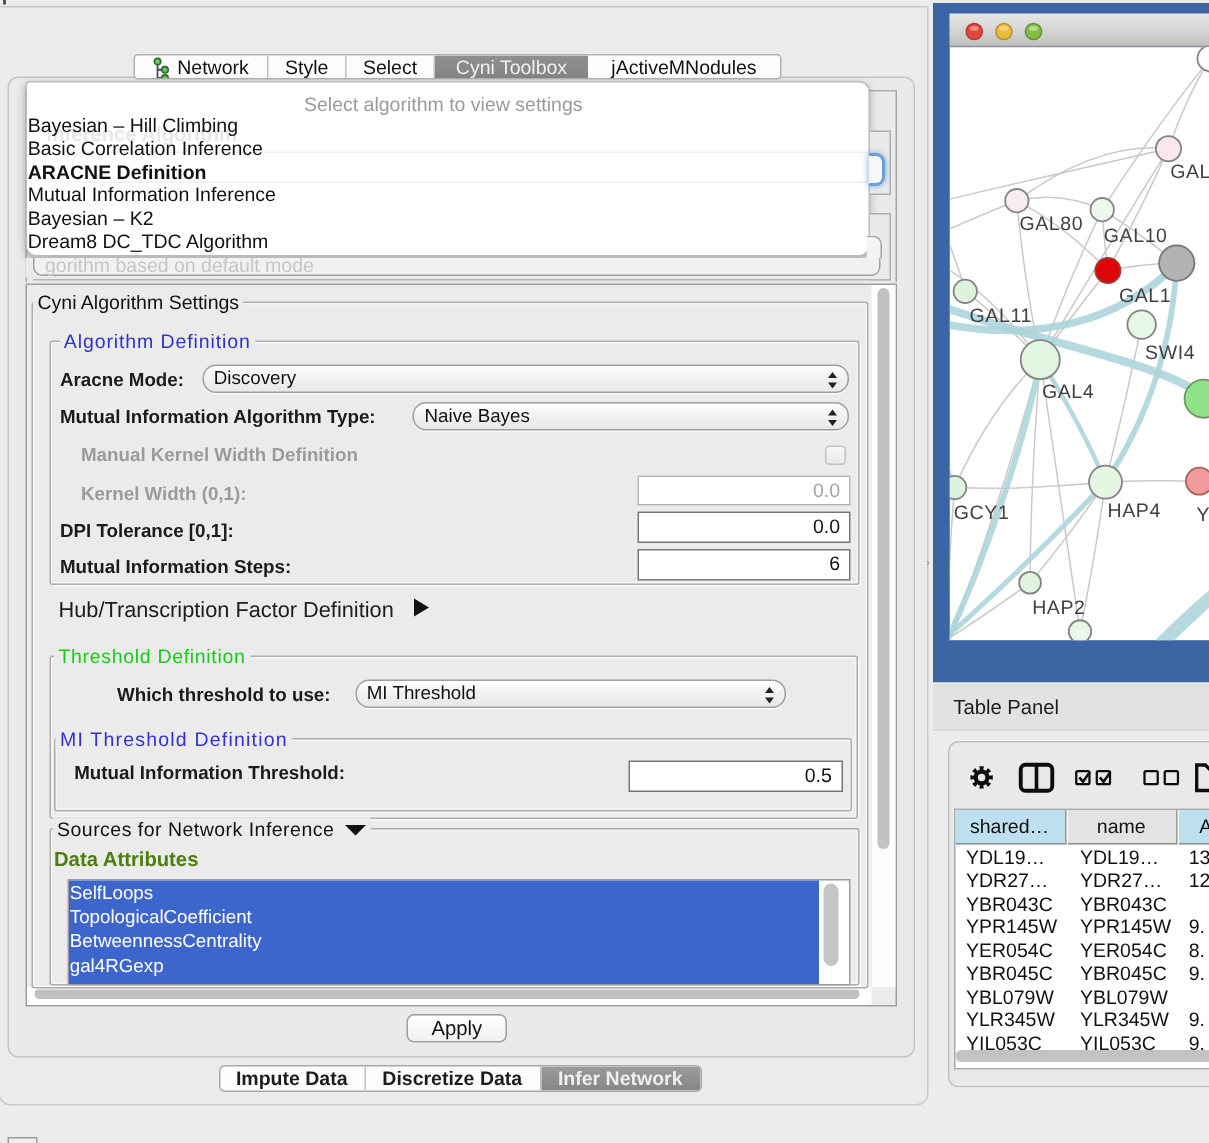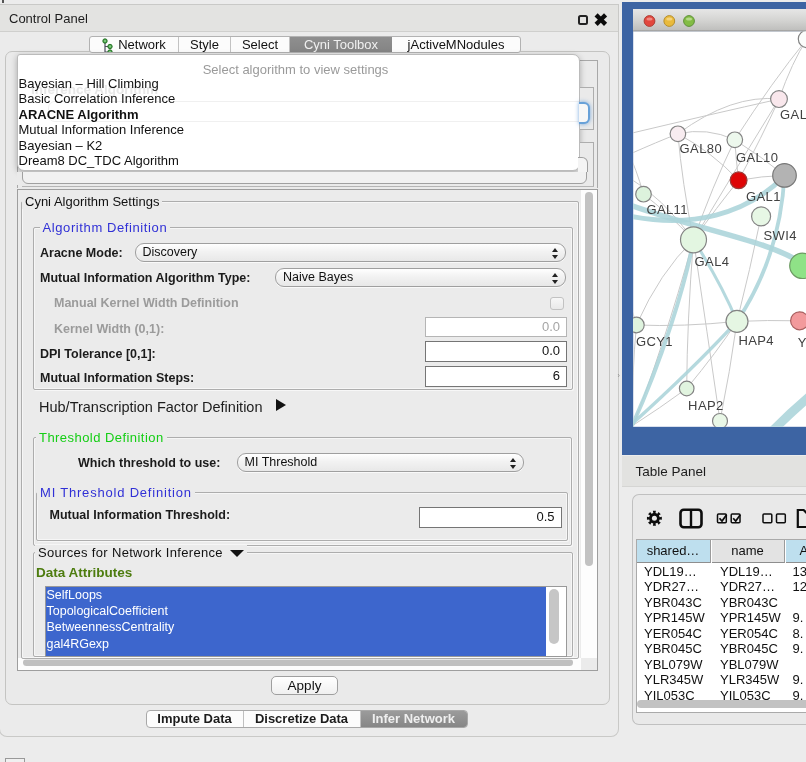--- a/index.html
+++ b/index.html
@@ -18,25 +18,20 @@
   .grp { position:absolute; border:1px solid #adadad; border-radius:2px; box-shadow:inset 0 0 0 1px rgba(255,255,255,.55), 1px 1px 0 rgba(255,255,255,.6); }
   .gtitle { position:absolute; top:-8px; background:#ebebeb; padding:0 3px; font-size:13px; line-height:15px; white-space:nowrap; }
 </style>
 </head>
 <body>
 
 <div class="abs" style="left:2px;top:0;width:2px;height:3px;background:#555;"></div>
 
 <div class="abs" id="cpwin" style="left:0;top:5px;width:618px;height:730.5px;background:#ebebeb;border-radius:0 0 7px 7px;box-shadow:0 0 0 1px #c9c9c7;">
 
-  <div class="abs" style="left:0;top:0;width:100%;height:27px;background:#e3e3e1;border-bottom:1px solid #cfcfcd;">
-    <div class="abs" style="left:9px;top:5.5px;font-size:13px;color:#1d1d1d;">Control Panel</div>
-    <div class="abs" style="left:578px;top:9.5px;width:10px;height:10px;border:2px solid #222;border-radius:2.5px;"></div>
-    <div class="abs" style="left:593.5px;top:5px;font-size:17.5px;font-weight:bold;color:#0a0a0a;">✖</div>
-  </div>
 
   <div class="abs" style="left:4.5px;top:45.5px;width:605px;height:654.5px;border:1px solid #c4c4c2;border-radius:7px;background:#eaeaea;"></div>
 
   <div class="abs" style="left:89px;top:30.5px;width:432px;height:17.5px;background:#fcfcfc;border:1px solid #b2b2b2;border-radius:3px;overflow:hidden;display:flex;font-size:13px;color:#111;">
     <div style="width:89px;border-right:1px solid #c3c3c3;display:flex;align-items:center;justify-content:center;gap:4px;">
       <svg width="12" height="16" viewBox="0 0 12 16" style="margin-top:3px;">
           <path d="M3 3 V14 M3 8.5 H8 M3 14 H8" stroke="#4c4c5c" stroke-width="1.2" fill="none"></path>
           <g fill="#50ad50" stroke="#1d681d" stroke-width="0.9">
             <circle cx="3" cy="3" r="2.2"></circle>
             <circle cx="8" cy="8.5" r="2.2"></circle>
@@ -128,34 +123,35 @@
 
 <div class="abs" style="left:5px;top:757.5px;width:20px;height:10px;border:1px solid #999;background:#f0f0f0;"></div>
 
 <div class="abs" style="left:17px;top:54px;width:563px;height:117px;background:#fff;border:1px solid #bbb;border-radius:3px 7px 7px 7px;box-shadow:0 2px 6px rgba(0,0,0,.28);overflow:hidden;">
   <div class="abs" style="left:13px;top:26.5px;font-size:13.5px;font-weight:bold;color:#e7e7e7;">Inference Algorithm</div>
   <div class="abs" style="left:30px;top:46px;width:538px;height:21px;border:1px solid #f0f0f0;border-radius:7px;"></div>
   <div style="position:relative;text-align:center;font-size:13px;color:#9a9a9a;margin-top:7px;padding-right:6px;">Select algorithm to view settings</div>
   <div style="position:relative;font-size:13px;color:#111;margin-left:0.5px;line-height:15.6px;margin-top:-1.5px;">
     Bayesian – Hill Climbing<br>
     Basic Correlation Inference<br>
-    <b>ARACNE Algorithm</b><br>
+    <b>ARACNE Definition</b><br>
     Mutual Information Inference<br>
     Bayesian – K2<br>
     Dream8 DC_TDC Algorithm
   </div>
 </div>
 
 <div class="abs" style="left:580px;top:87px;width:14px;height:43px;border:1px solid #adadad;border-left:none;background:#eaeaea;"></div>
 <div class="abs" style="left:578.5px;top:102px;width:11px;height:22px;border:2.5px solid #68a1d8;border-left:none;border-radius:0 6px 6px 0;background:#f7f7f7;box-shadow:0 0 4px rgba(90,150,215,.8);"></div>
 <div class="abs" style="left:580px;top:141.5px;width:14px;height:45px;border:1px solid #adadad;border-left:none;background:#eaeaea;"></div>
 <div class="abs" style="left:22px;top:186.3px;width:572px;height:0;border-top:1px solid #b5b5b5;"></div>
 <div class="abs" style="left:578px;top:156.5px;width:9.5px;height:27.5px;border:1px solid #a0a0a0;border-left:none;border-radius:0 6px 6px 0;background:#f4f4f4;"></div>
 <div class="abs" style="left:17px;top:172px;width:571px;height:12.5px;background:#eaeaea;overflow:hidden;">
   <div class="abs" style="left:5px;top:-19px;width:565px;height:31px;border:1px solid #a0a0a0;border-radius:6px;background:#f1f1f1;"></div>
+  <div class="abs" style="left:13px;top:-3.5px;font-size:13px;color:#c6c6c6;">gorithm based on default mode</div>
 </div>
 
 <svg class="abs" style="left:621.5px;top:2px;" width="184.5" height="453" viewBox="0 0 184.5 453">
   <rect x="0" y="0" width="184.5" height="453" fill="#3d64a3"></rect>
   <defs>
     <linearGradient id="tbgrad" x1="0" y1="0" x2="0" y2="1">
       <stop offset="0" stop-color="#e6e6e6"></stop>
         <stop offset="0.5" stop-color="#d4d4d2"></stop>
         <stop offset="1" stop-color="#bcbcba"></stop>
     </linearGradient>

